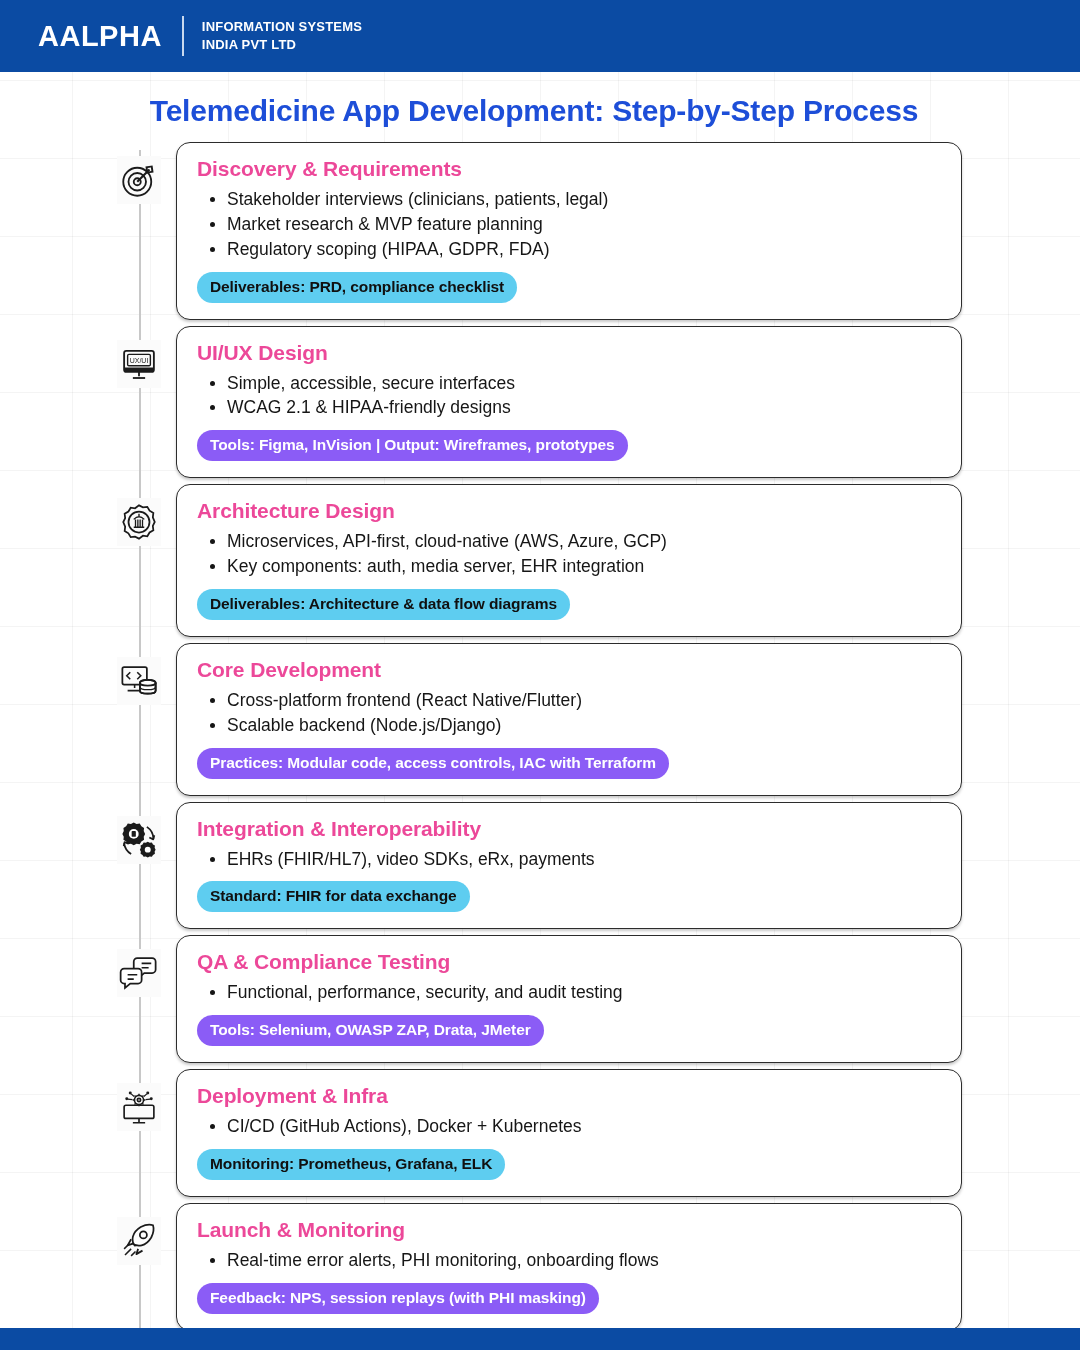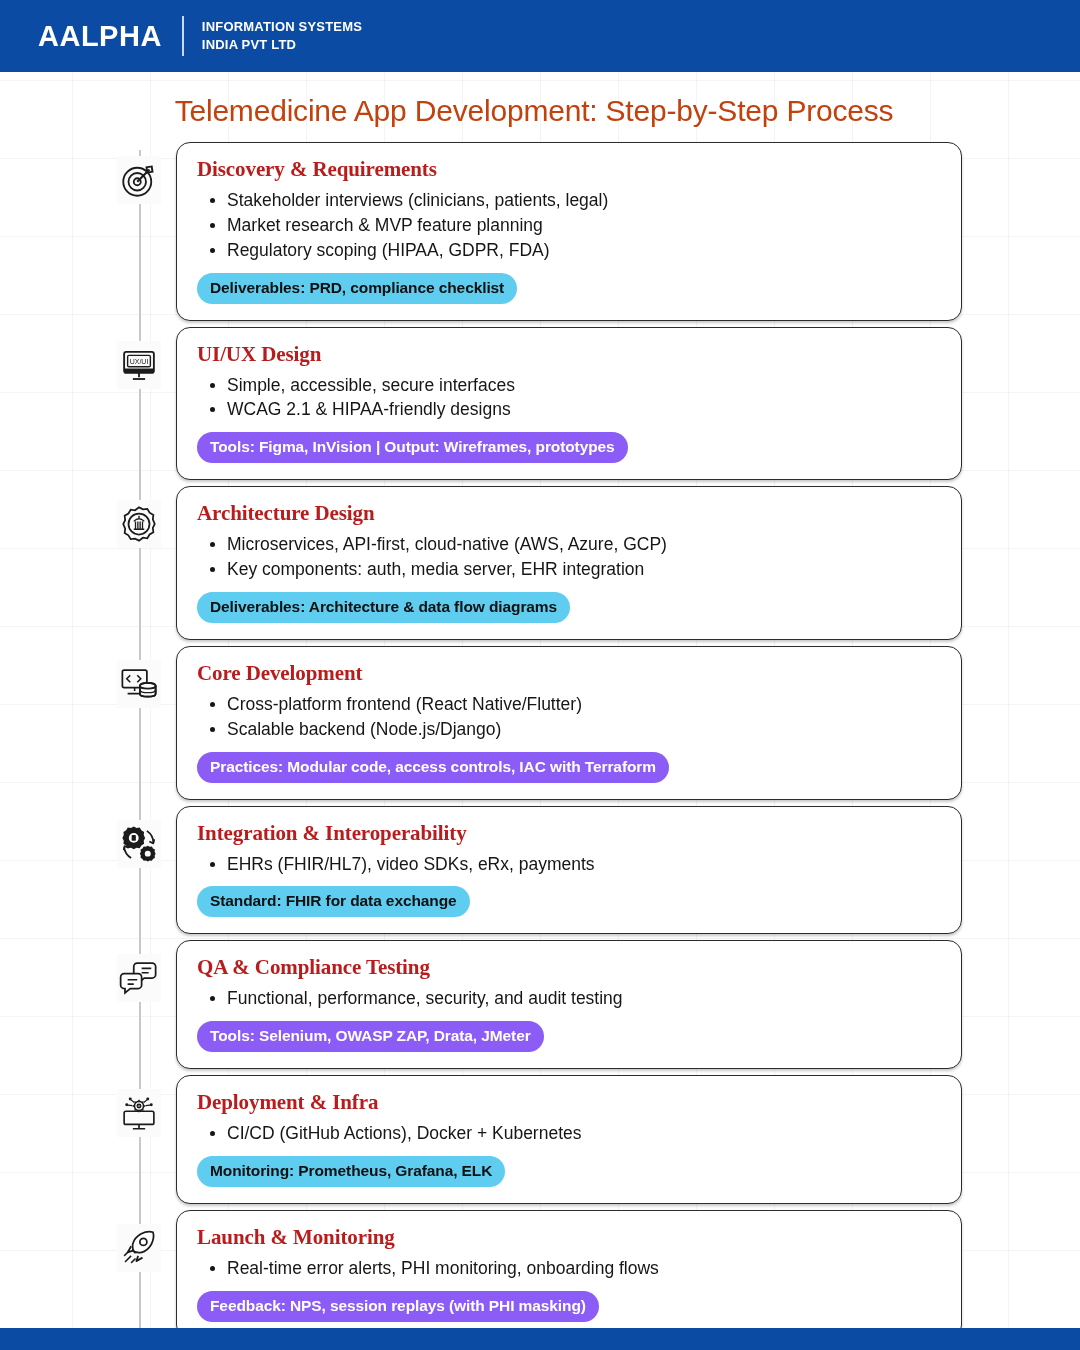--- a/index.html
+++ b/index.html
@@ -53,23 +53,23 @@
     color: #ffffff;
     font-size: 13px;
     font-weight: 700;
     line-height: 1.35;
     letter-spacing: 0.2px;
   }
 
   
   .page-title {
     text-align: center;
-    color: #c2410c;
+    color: #1d4ed8;
     font-size: 30px;
-    font-weight: 400;
+    font-weight: 700;
     letter-spacing: -0.2px;
     padding: 22px 12px 14px 0;
   }
 
   
   .timeline {
     position: relative;
     padding: 0 0 0 0;
   }
   .timeline-rail {
@@ -112,26 +112,25 @@
     margin-right: 118px;
     margin-left: 6px;
     background: #ffffff;
     border: 1.5px solid #2c2c2c;
     border-radius: 14px;
     padding: 14px 20px 16px 20px;
     box-shadow: 0 2px 3px rgba(0,0,0,0.22);
   }
 
   .card-title {
-    color: #b91c1c;
+    color: #ec4899;
     font-size: 21px;
     font-weight: 700;
     margin-bottom: 6px;
     letter-spacing: -0.1px;
-    font-family: Liberation Serif, serif;
   }
 
   .bullets { list-style: none; margin: 0 0 10px 0; padding: 0; }
   .bullets li {
     position: relative;
     padding-left: 30px;
     font-size: 17.5px;
     line-height: 1.42;
     color: #161616;
   }

